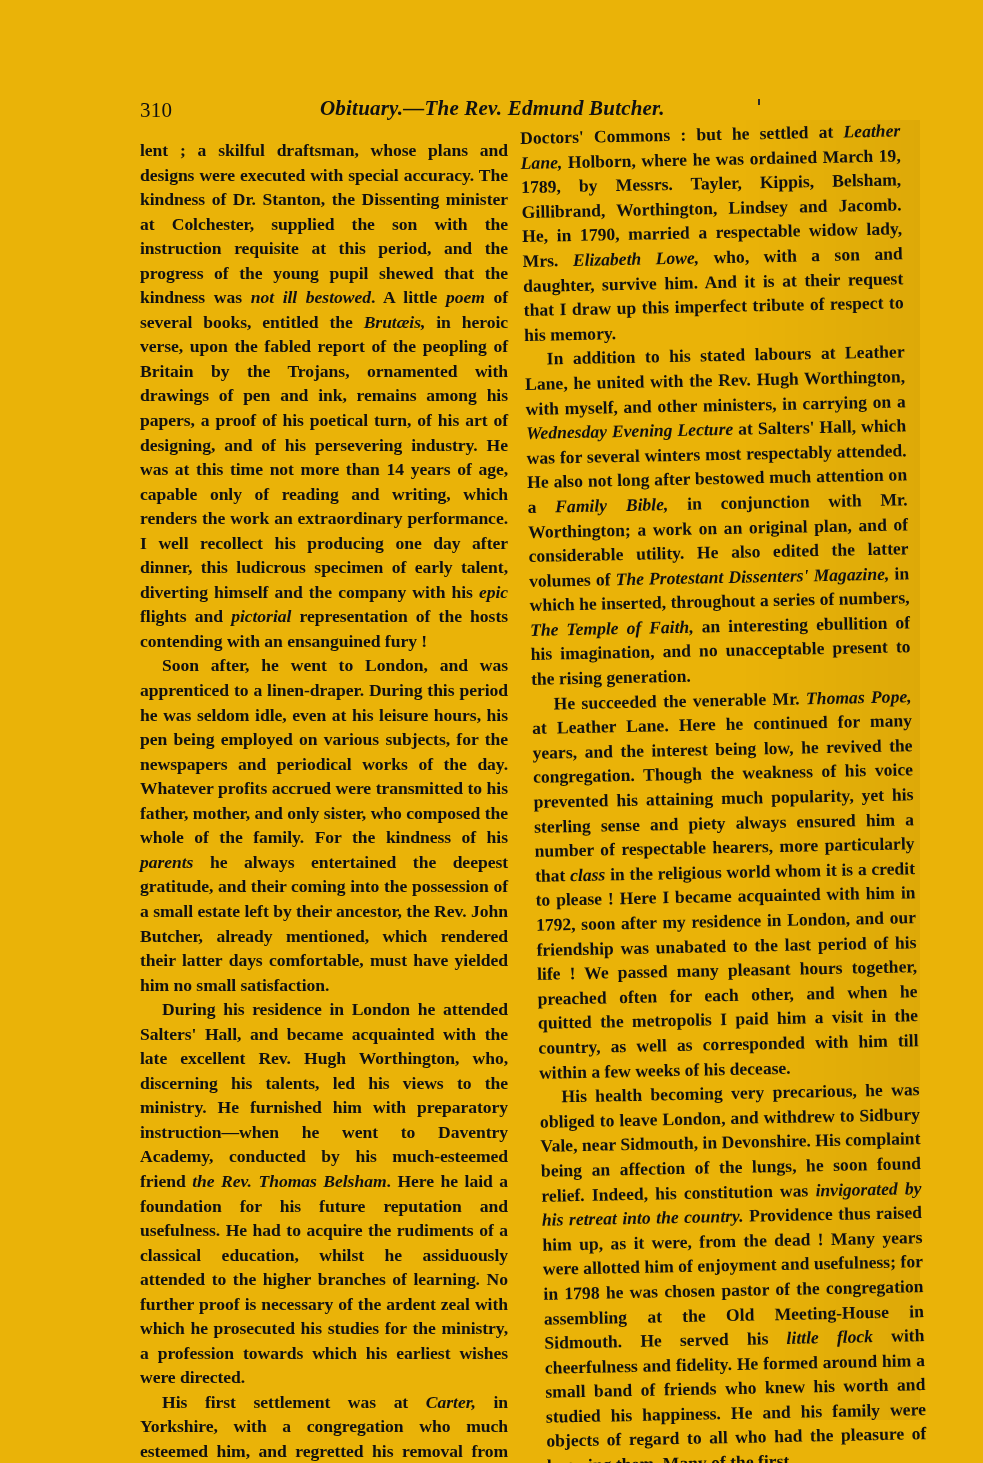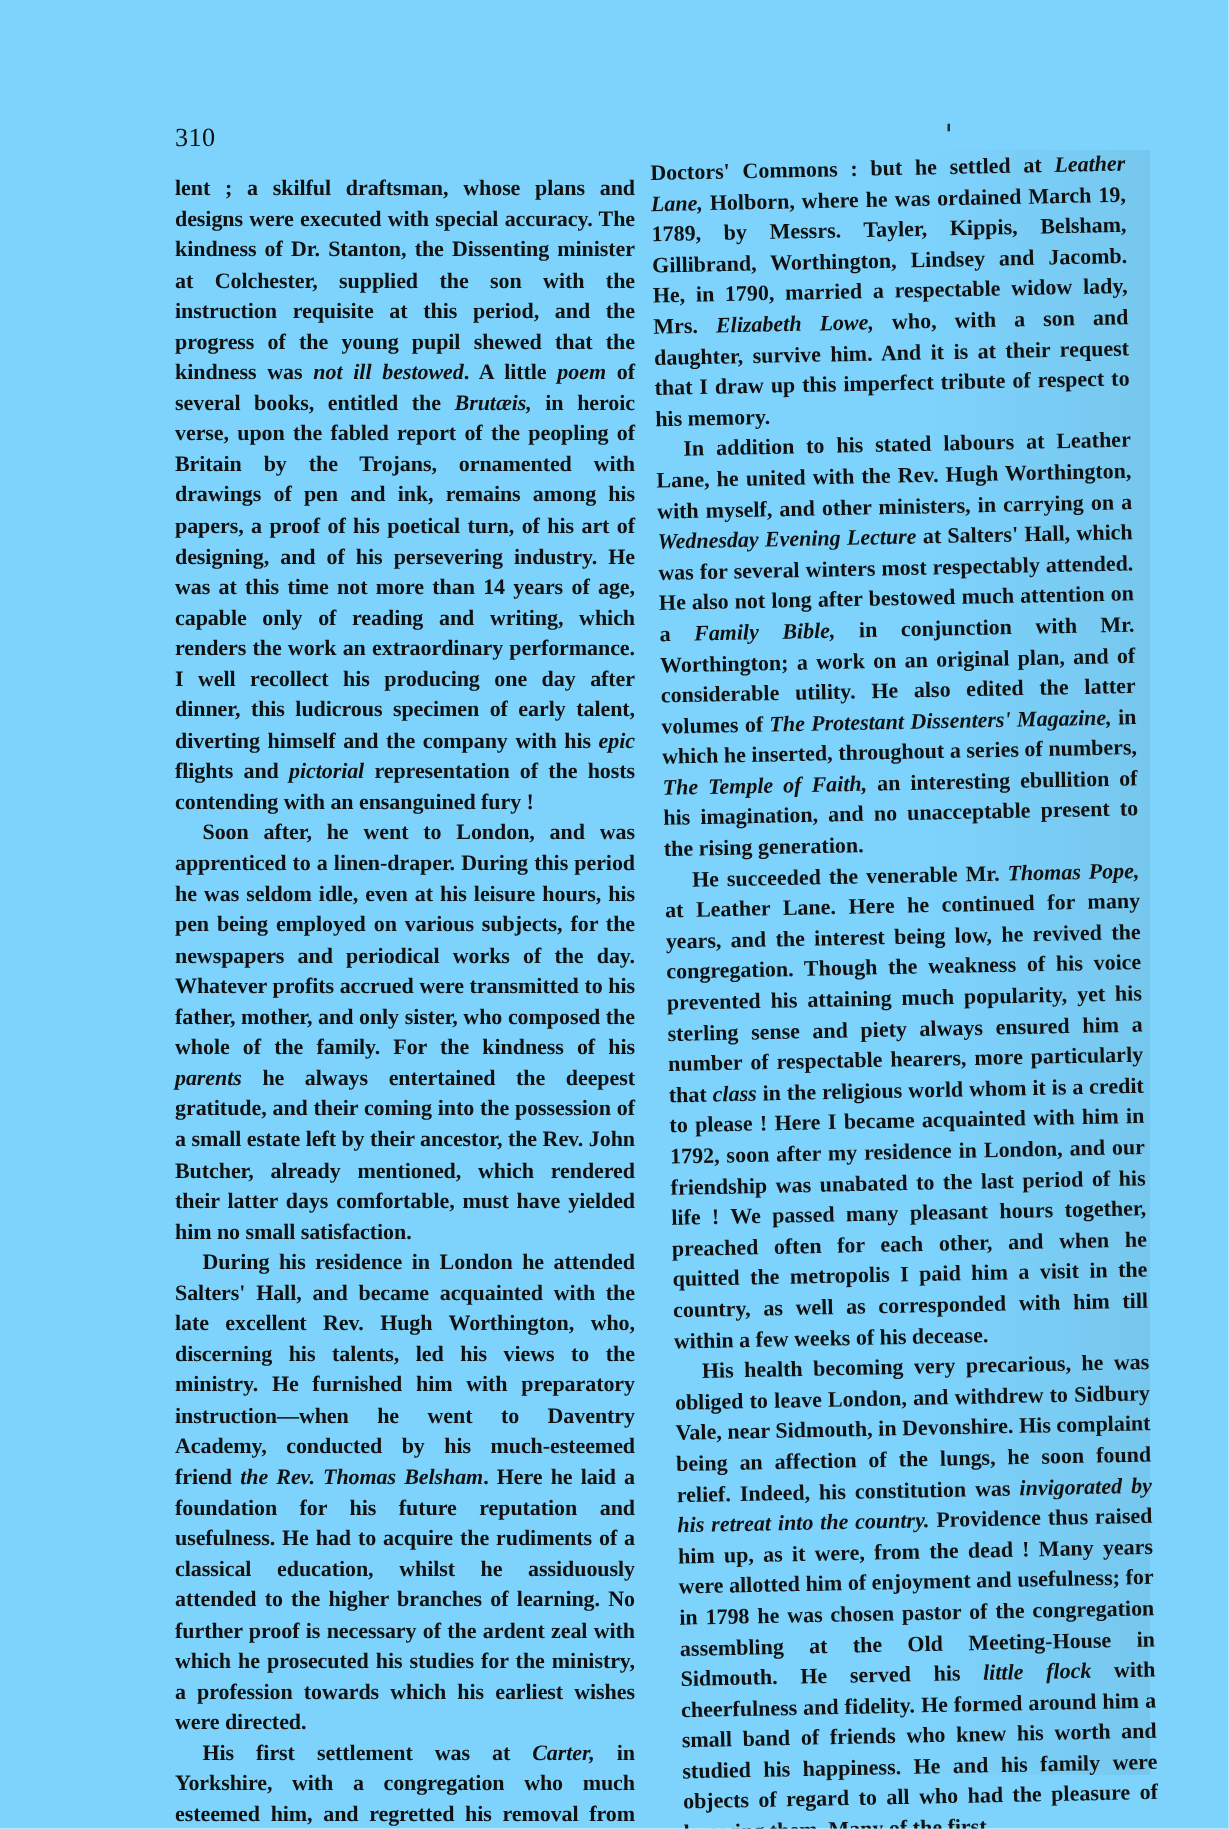--- a/index.html
+++ b/index.html
@@ -5,21 +5,21 @@
   html, body {
     margin: 0;
     padding: 0;
     background: #ffffff;
   }
 
   #page {
     position: relative;
     width: 983px;
     height: 1463px;
-    background: #7dd3fc;
+    background: #eab308;
     overflow: hidden;
     font-family: "Liberation Serif", "DejaVu Serif", serif;
     color: #111111;
     -webkit-font-smoothing: none;
   }
 
   
   #header {
     position: absolute;
     left: 140px;
@@ -113,20 +113,21 @@
     mix-blend-mode: multiply;
   }
 </style>
 </head>
 <body>
 
 <div id="page">
 
   <div id="header">
     <div id="folio">310</div>
+    <div id="running-title">Obituary.—The Rev. Edmund Butcher.</div>
     <div id="speck"></div>
   </div>
 
   <div id="col-left" class="column">
       <p class="para cont">lent ; a skilful draftsman, whose plans and designs were executed with special accuracy.  The kindness of Dr. Stanton, the Dissenting minister at Colchester, supplied the son with the instruction requisite at this period, and the progress of the young pupil shewed that the kindness was <i>not ill bestowed</i>.  A little <i>poem</i> of several books, entitled the <i>Brutæis,</i> in heroic verse, upon the fabled report of the peopling of Britain by the Trojans, ornamented with drawings of pen and ink, remains among his papers, a proof of his poetical turn, of his art of designing, and of his persevering industry.  He was at this time not more than 14 years of age, capable only of reading and writing, which renders the work an extraordinary performance.  I well recollect his producing one day after dinner, this ludicrous specimen of early talent, diverting himself and the company with his <i>epic</i> flights and <i>pictorial</i> representation of the hosts contending with an ensanguined fury !</p>
       <p class="para">Soon after, he went to London, and was apprenticed to a linen-draper.  During this period he was seldom idle, even at his leisure hours, his pen being employed on various subjects, for the newspapers and periodical works of the day.  Whatever profits accrued were transmitted to his father, mother, and only sister, who composed the whole of the family.  For the kindness of his <i>parents</i> he always entertained the deepest gratitude, and their coming into the possession of a small estate left by their ancestor, the Rev. John Butcher, already mentioned, which rendered their latter days comfortable, must have yielded him no small satisfaction.</p>
       <p class="para">During his residence in London he attended Salters' Hall, and became acquainted with the late excellent Rev. Hugh Worthington, who, discerning his talents, led his views to the ministry. He furnished him with preparatory instruction—when he went to Daventry Academy, conducted by his much-esteemed friend <i>the Rev. Thomas Belsham</i>. Here he laid a foundation for his future reputation and usefulness.  He had to acquire the rudiments of a classical education, whilst he assiduously attended to the higher branches of learning.  No further proof is necessary of the ardent zeal with which he prosecuted his studies for the ministry, a profession towards which his earliest wishes were directed.</p>
       <p class="para">His first settlement was at <i>Carter,</i> in Yorkshire, with a congregation who much esteemed him, and regretted his removal from amongst them to a more extended sphere of usefulness in the metropolis.  He occasionally preached at  and at Carter Lane,</p>
     </div>
 

